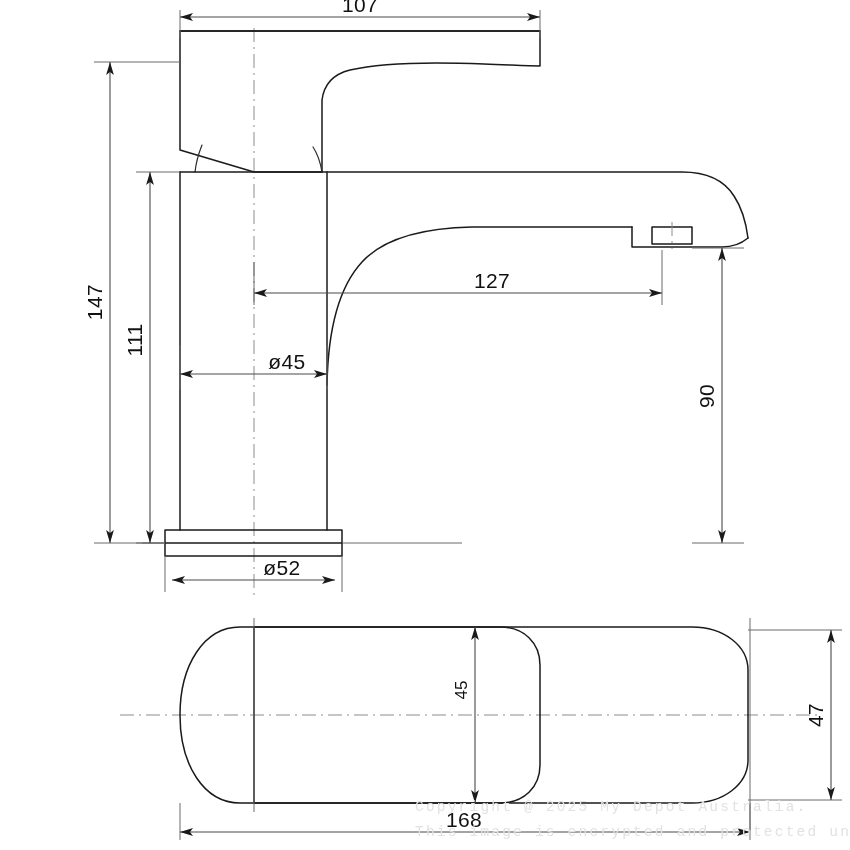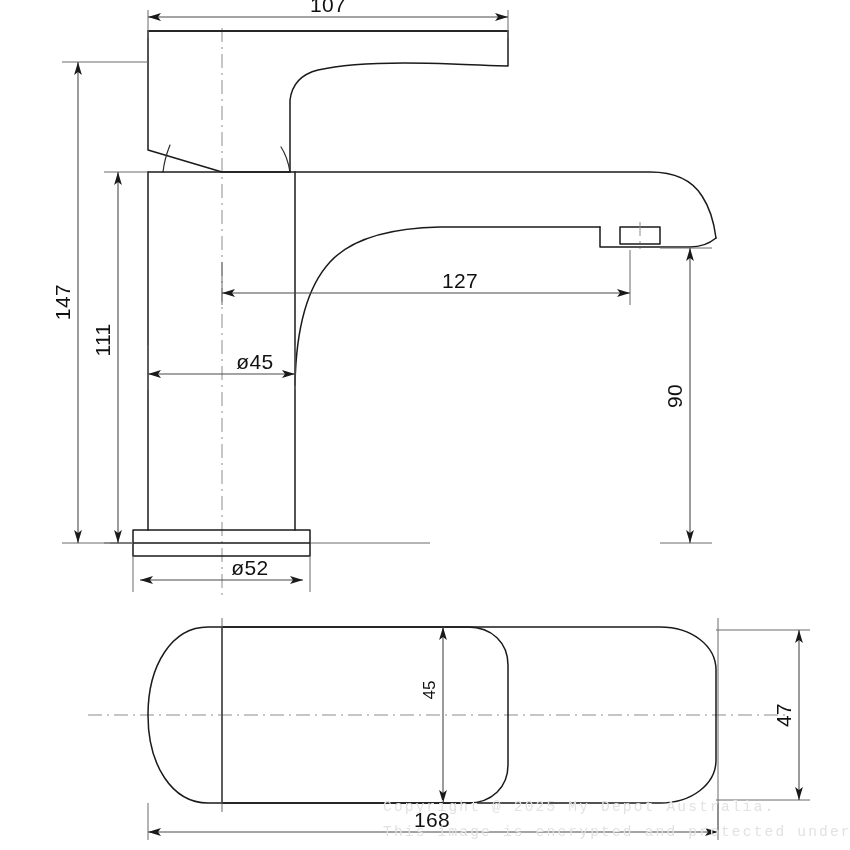--- a/index.html
+++ b/index.html
@@ -12,20 +12,21 @@
     width: 850px;
     height: 850px;
     font-family: "Liberation Sans", sans-serif;
     overflow: hidden;
     position: relative;
   }
   #drawing-root {
     position: relative;
     width: 688px;
     height: 850px;
+    padding-left: 32px;
   }
   svg#tech-drawing {
     display: block;
     width: 850px;
     height: 850px;
   }
   .outline {
     fill: none;
     stroke: #1a1a1a;
     stroke-width: 1.5;

